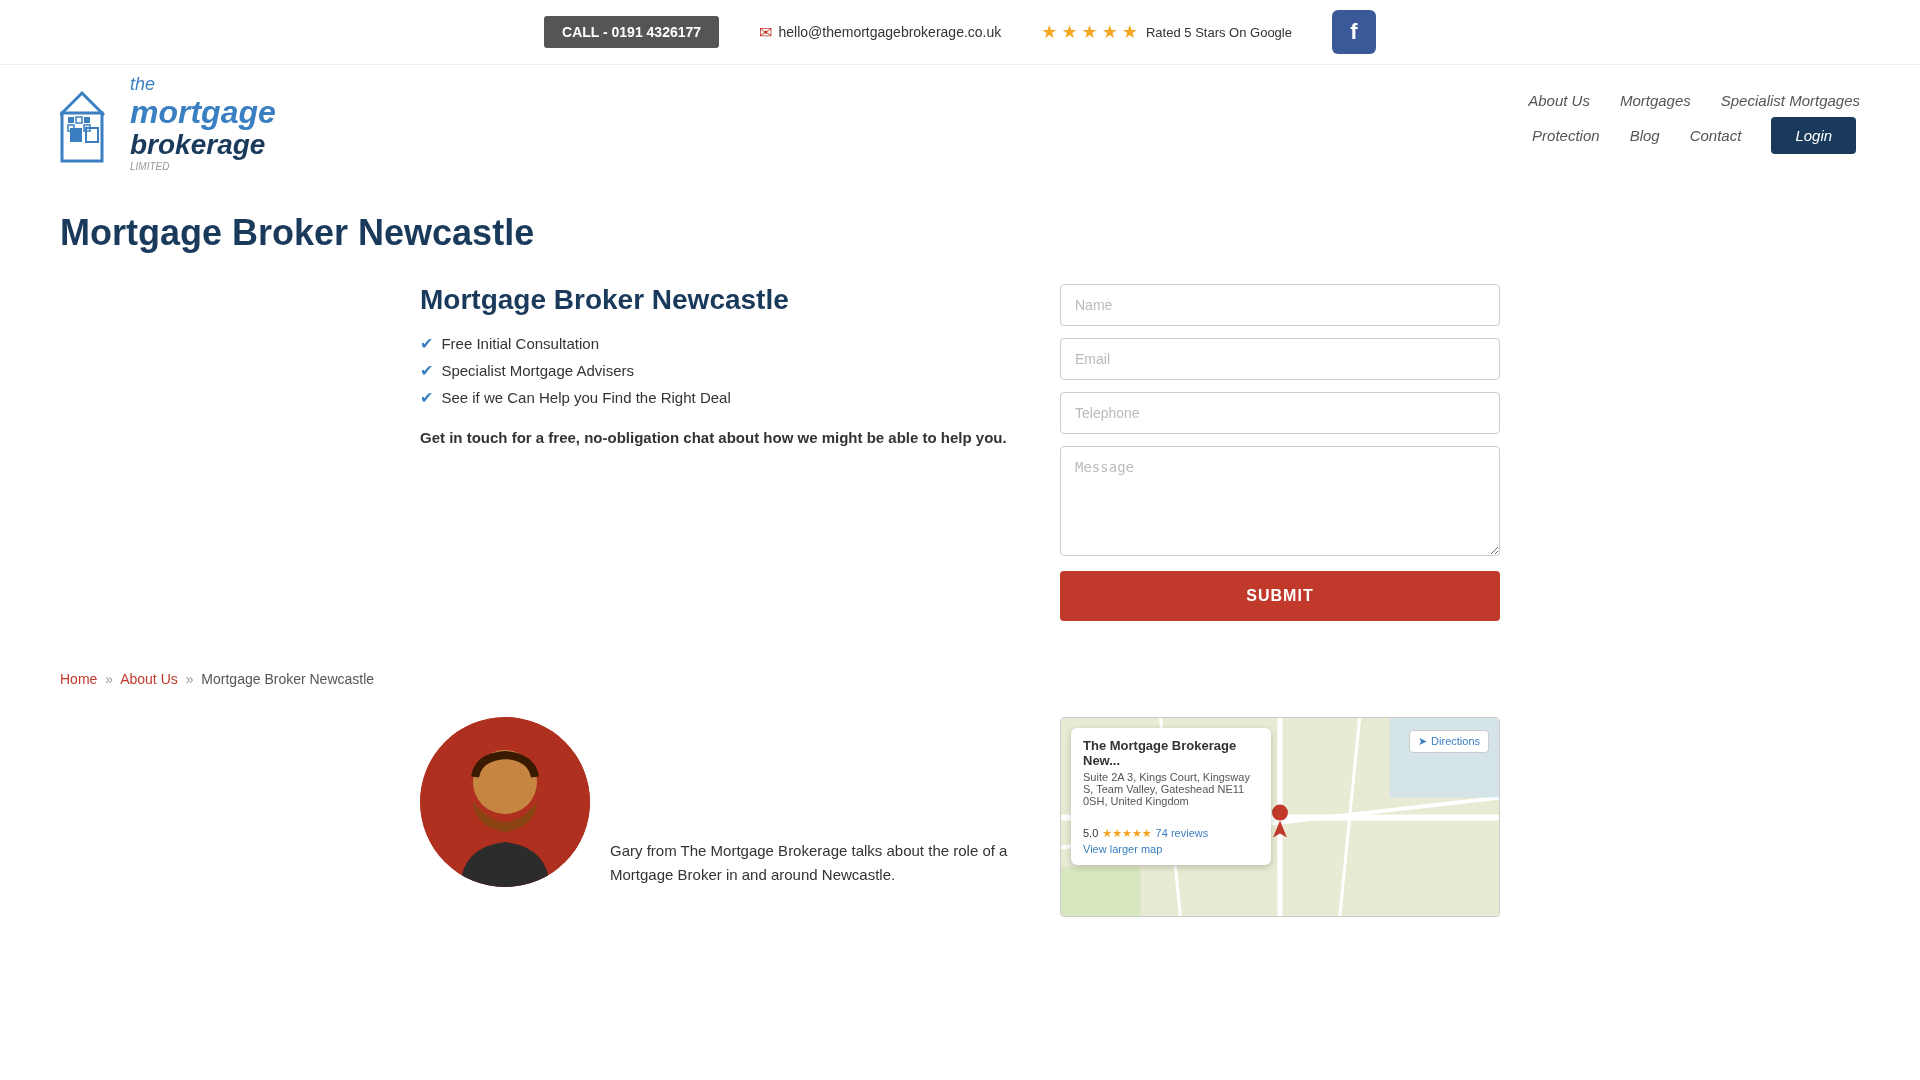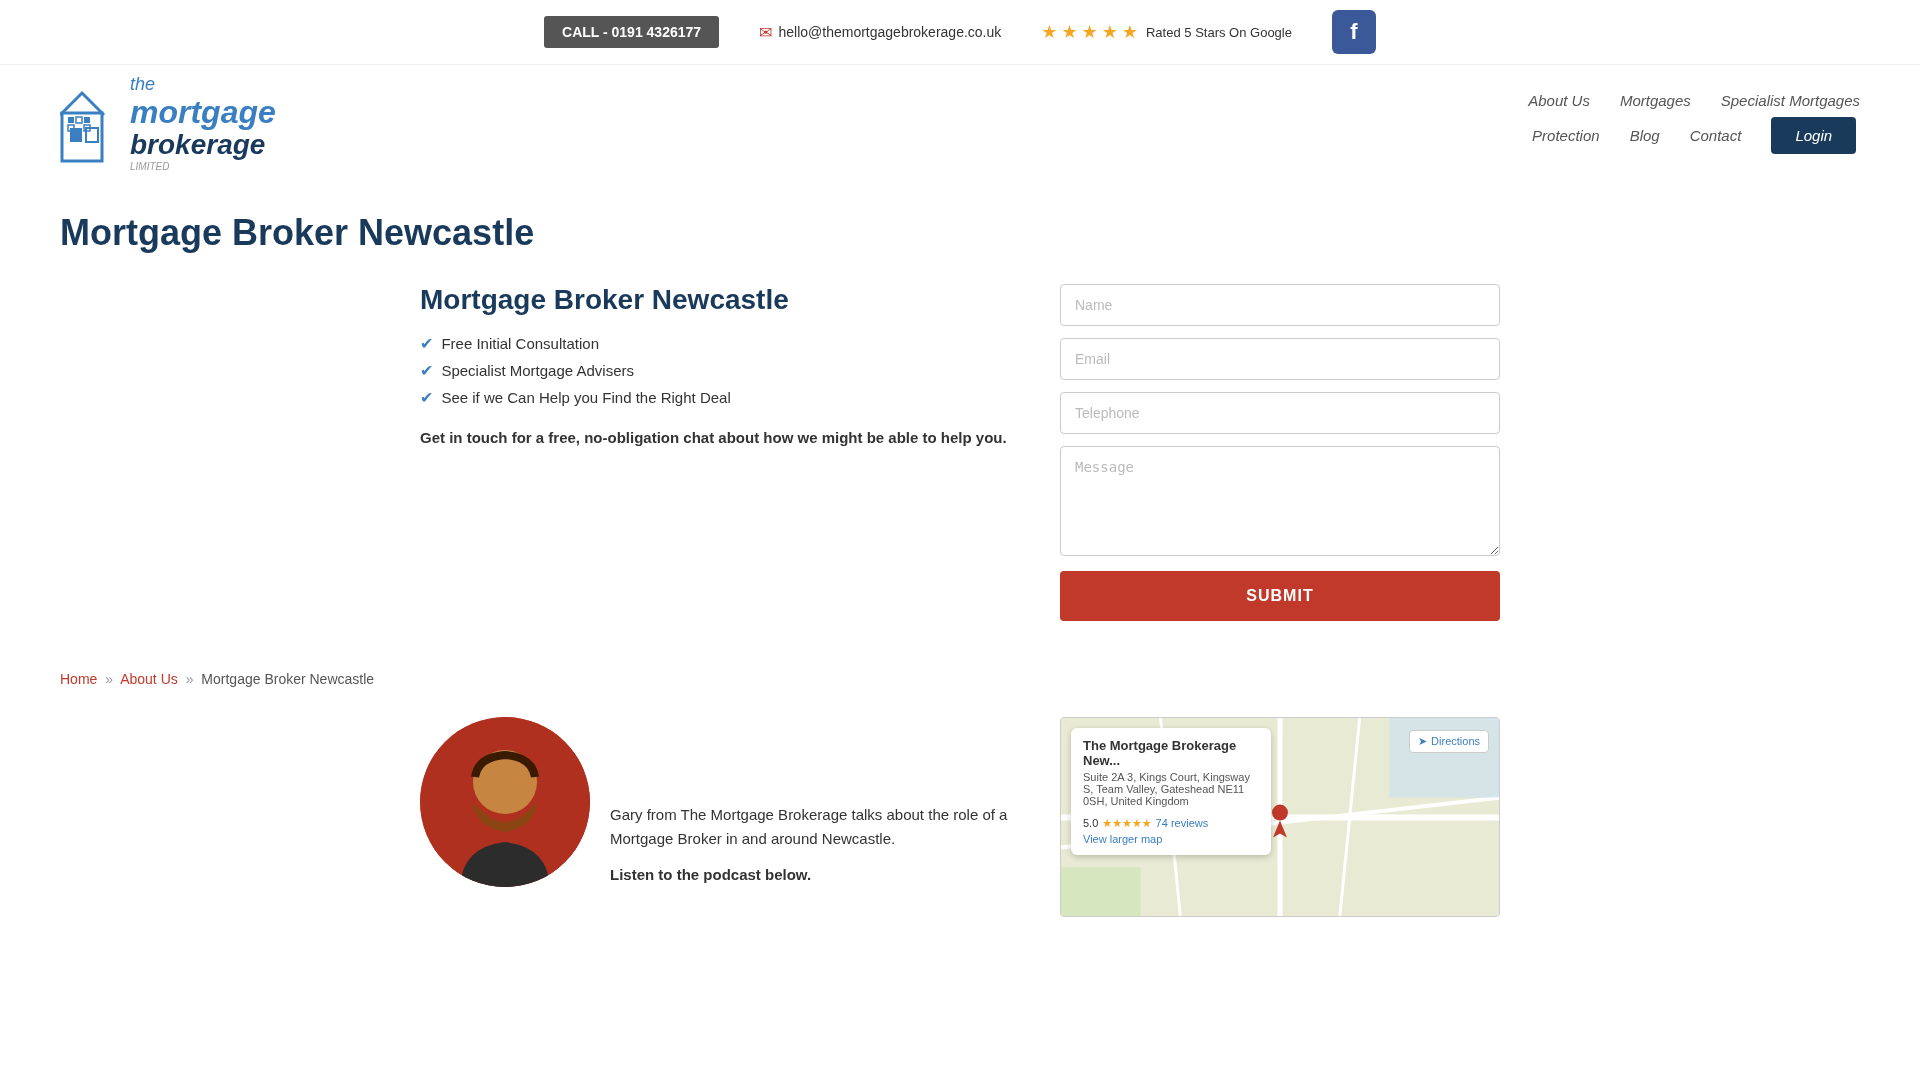--- a/index.html
+++ b/index.html
@@ -252,21 +252,21 @@
       background: #fff;
       border-radius: 6px;
       padding: 10px 12px;
       font-size: 12px;
       color: #333;
       max-width: 200px;
       box-shadow: 0 2px 6px rgba(0,0,0,0.2);
       z-index: 2;
     }
     .map-info-title { font-weight: bold; font-size: 13px; margin-bottom: 3px; }
-    .map-address { color: #555; font-size: 11px; margin-bottom: 10px; }
+    .map-address { color: #555; font-size: 11px; margin-bottom: 20px; }
     .map-rating { display: flex; align-items: center; gap: 4px; font-size: 11px; }
     .map-rating .stars { color: #f5a623; }
     .map-directions-btn {
       position: absolute;
       top: 12px;
       right: 10px;
       background: #fff;
       border: 1px solid #ccc;
       border-radius: 4px;
       padding: 4px 8px;
@@ -403,21 +403,20 @@
 
           <path d="M53 85 Q55 110 85 115 Q115 110 117 85 Q100 105 85 105 Q70 105 53 85Z" fill="#8B4513"></path>
 
           <path d="M40 170 Q42 130 85 125 Q128 130 130 170Z" fill="#2c2c2c"></path>
 
           <path d="M55 60 Q58 40 85 38 Q112 40 115 60" fill="none" stroke="#3a1a00" stroke-width="8"></path>
         </svg>
       </div>
       <div class="person-text">
         <p>Gary from The Mortgage Brokerage talks about the role of a Mortgage Broker in and around Newcastle.</p>
-        <p class="listen-bold" style="margin-top:12px; font-weight:bold;">Listen to the podcast below.</p>
       </div>
     </div>
   </div>
 
   <div class="map-col">
     <div class="map-embed">
 
       <div class="map-bg"></div>
       <svg class="map-roads" xmlns="http://www.w3.org/2000/svg" viewBox="0 0 440 200" preserveAspectRatio="xMidYMid slice">
         <rect width="440" height="200" fill="#e8ead3"></rect>

